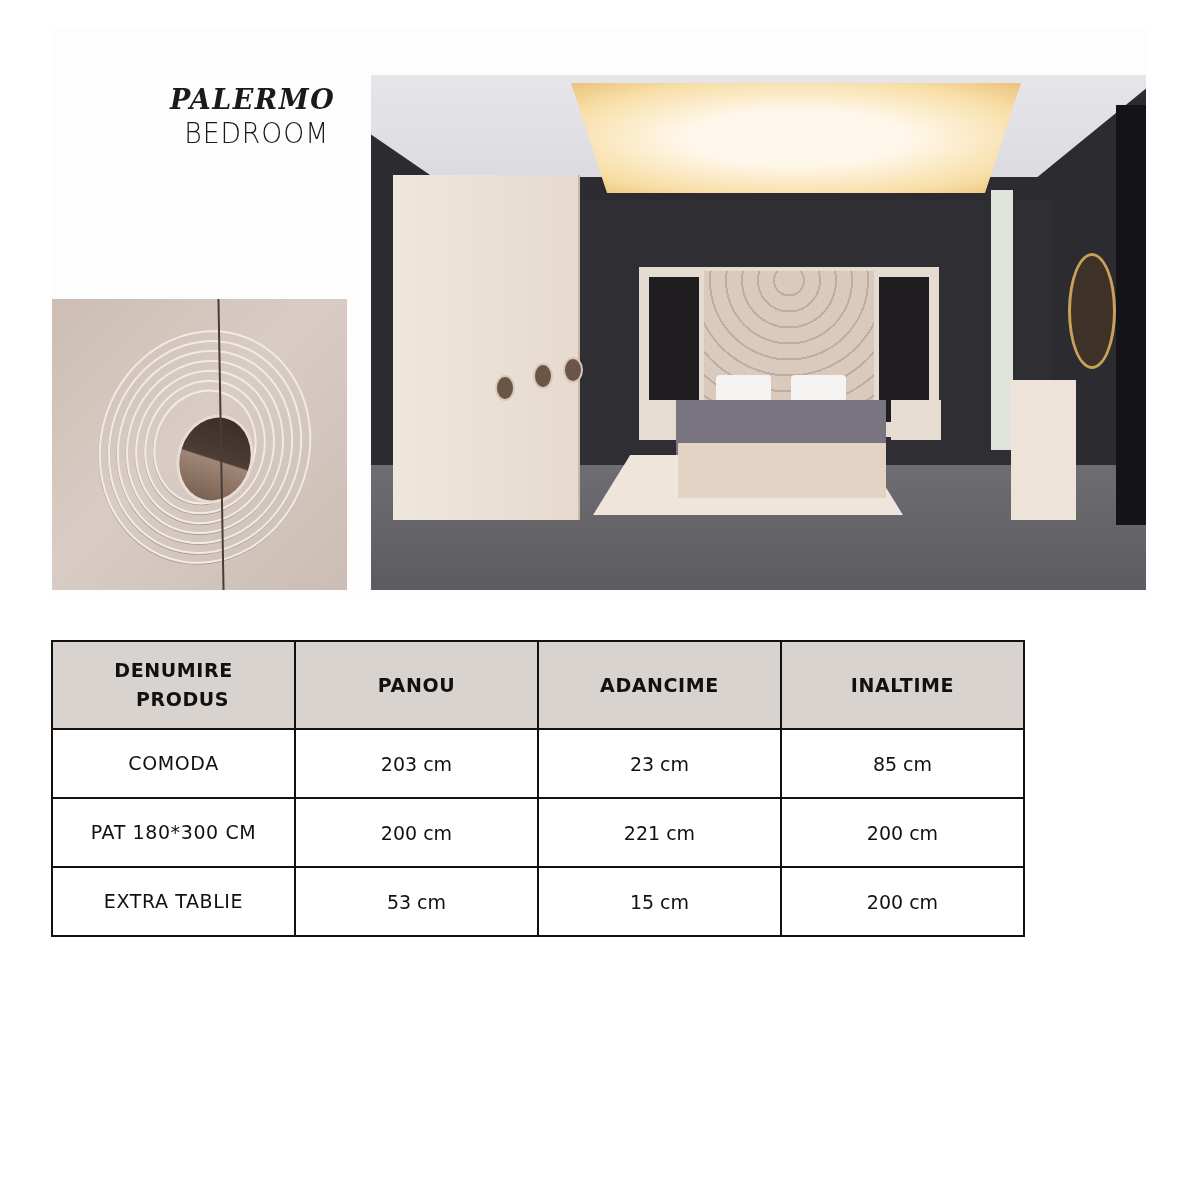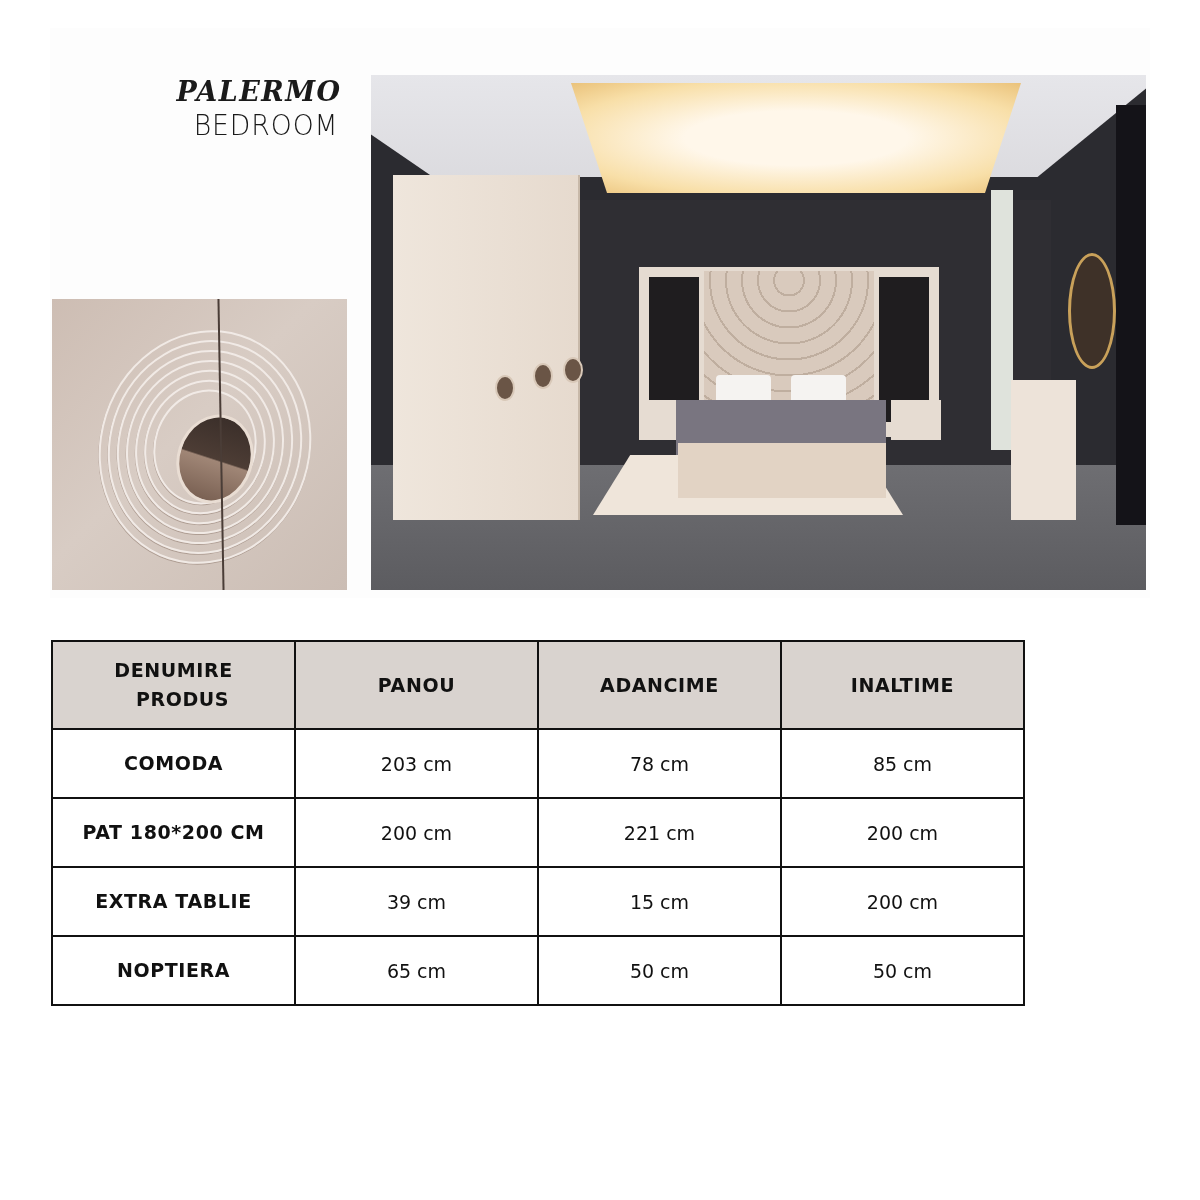--- a/index.html
+++ b/index.html
@@ -1,20 +1,20 @@
 <!DOCTYPE html>
 <html><head>
 <meta charset="utf-8">
 <style>
   html, body { margin: 0; padding: 0; background: #ffffff; }
   body { width: 1200px; height: 1200px; position: relative; overflow: hidden; font-family: "DejaVu Sans", sans-serif; }
 
   .top-panel { position: absolute; left: 50px; top: 28px; width: 1100px; height: 570px; background: #fdfdfd; }
 
-  .title { position: absolute; left: 170px; top: 76px; width: 178px; text-align: center; color: #1a1a1a; }
+  .title { position: absolute; left: 170px; top: 84px; width: 178px; text-align: left; color: #1a1a1a; }
   .title .l1 { font-family: "DejaVu Serif", serif; font-weight: bold; font-style: italic; font-size: 27px; letter-spacing: 1.5px; line-height: 32px; }
   .title .l2 { font-family: "DejaVu Sans", sans-serif; font-weight: 300; font-size: 29px; letter-spacing: 1px; line-height: 34px; transform: scaleX(0.92); transform-origin: right; }
 
   
   .detail { position: absolute; left: 52px; top: 299px; width: 295px; height: 291px; overflow: hidden;
     background: linear-gradient(135deg, #cdbdb3 0%, #d8ccc4 45%, #cbbdb4 100%); }
   .detail .rings { position: absolute; left: 48px; top: 30px; width: 210px; height: 236px; transform: rotate(18deg); }
   .detail .ring { position: absolute; border-radius: 50%; border: 2px solid rgba(246,240,236,0.85); box-shadow: 0 1px 0 rgba(150,130,118,0.6); }
   .detail .hole { position: absolute; left: 125px; top: 115px; width: 70px; height: 84px; border-radius: 50%;
     background: linear-gradient(180deg, #3b2f2a 0%, #4d3d35 50%, #a08676 52%, #7a6153 100%); border: 3px solid #e9ddd3; transform: rotate(18deg); }
@@ -44,21 +44,21 @@
   .room .oval-mirror { position: absolute; left: 697px; top: 178px; width: 42px; height: 110px; border-radius: 50%; border: 3px solid #c9a15a; background: #3e3128; }
   .room .curtain { position: absolute; left: 745px; top: 30px; width: 30px; height: 420px; background: #141318; }
   .room .window { position: absolute; left: 620px; top: 115px; width: 22px; height: 260px; background: #dfe3dc; }
 
   
   .spec-table { position: absolute; left: 51px; top: 640px; width: 974px; border-collapse: collapse; table-layout: fixed; }
   .spec-table th, .spec-table td { border: 2px solid #111; text-align: center; vertical-align: middle; padding: 0; color: #111; }
   .spec-table th { background: #d9d3cf; font-weight: bold; font-size: 19px; letter-spacing: 0.6px; height: 86px; line-height: 29px; }
   .spec-table td { height: 67px; font-size: 19px; }
   .spec-table tr.tall td { height: 86px; }
-  .spec-table td.name { font-weight: bold; letter-spacing: 0.6px; line-height: 29px; border-radius: 19px; }
+  .spec-table td.name { font-weight: normal; letter-spacing: 0.6px; line-height: 29px; border-radius: 19px; }
   .spec-table col.c0, .spec-table col.c1, .spec-table col.c2, .spec-table col.c3 { width: 25%; }
 </style>
 </head>
 <body>
 
 <div class="top-panel"></div>
 
 <div class="title">
   <div class="l1">PALERMO</div>
   <div class="l2">BEDROOM</div>
@@ -121,35 +121,29 @@
       </th>
       <th>PANOU</th>
       <th>ADANCIME</th>
       <th>INALTIME</th>
     </tr>
   </thead>
   <tbody>
     <tr>
       <td class="name">COMODA</td>
       <td>203 cm</td>
-      <td>78 cm</td>
+      <td>23 cm</td>
       <td>85 cm</td>
     </tr>
     <tr>
-      <td class="name">PAT 180*200 CM</td>
+      <td class="name">PAT 180*300 CM</td>
       <td>200 cm</td>
       <td>221 cm</td>
       <td>200 cm</td>
     </tr>
     <tr>
       <td class="name">EXTRA TABLIE</td>
-      <td>39 cm</td>
+      <td>53 cm</td>
       <td>15 cm</td>
       <td>200 cm</td>
-    </tr>
-    <tr>
-      <td class="name">NOPTIERA</td>
-      <td>65 cm</td>
-      <td>50 cm</td>
-      <td>50 cm</td>
     </tr>
   </tbody>
 </table>
 
 </body></html>

